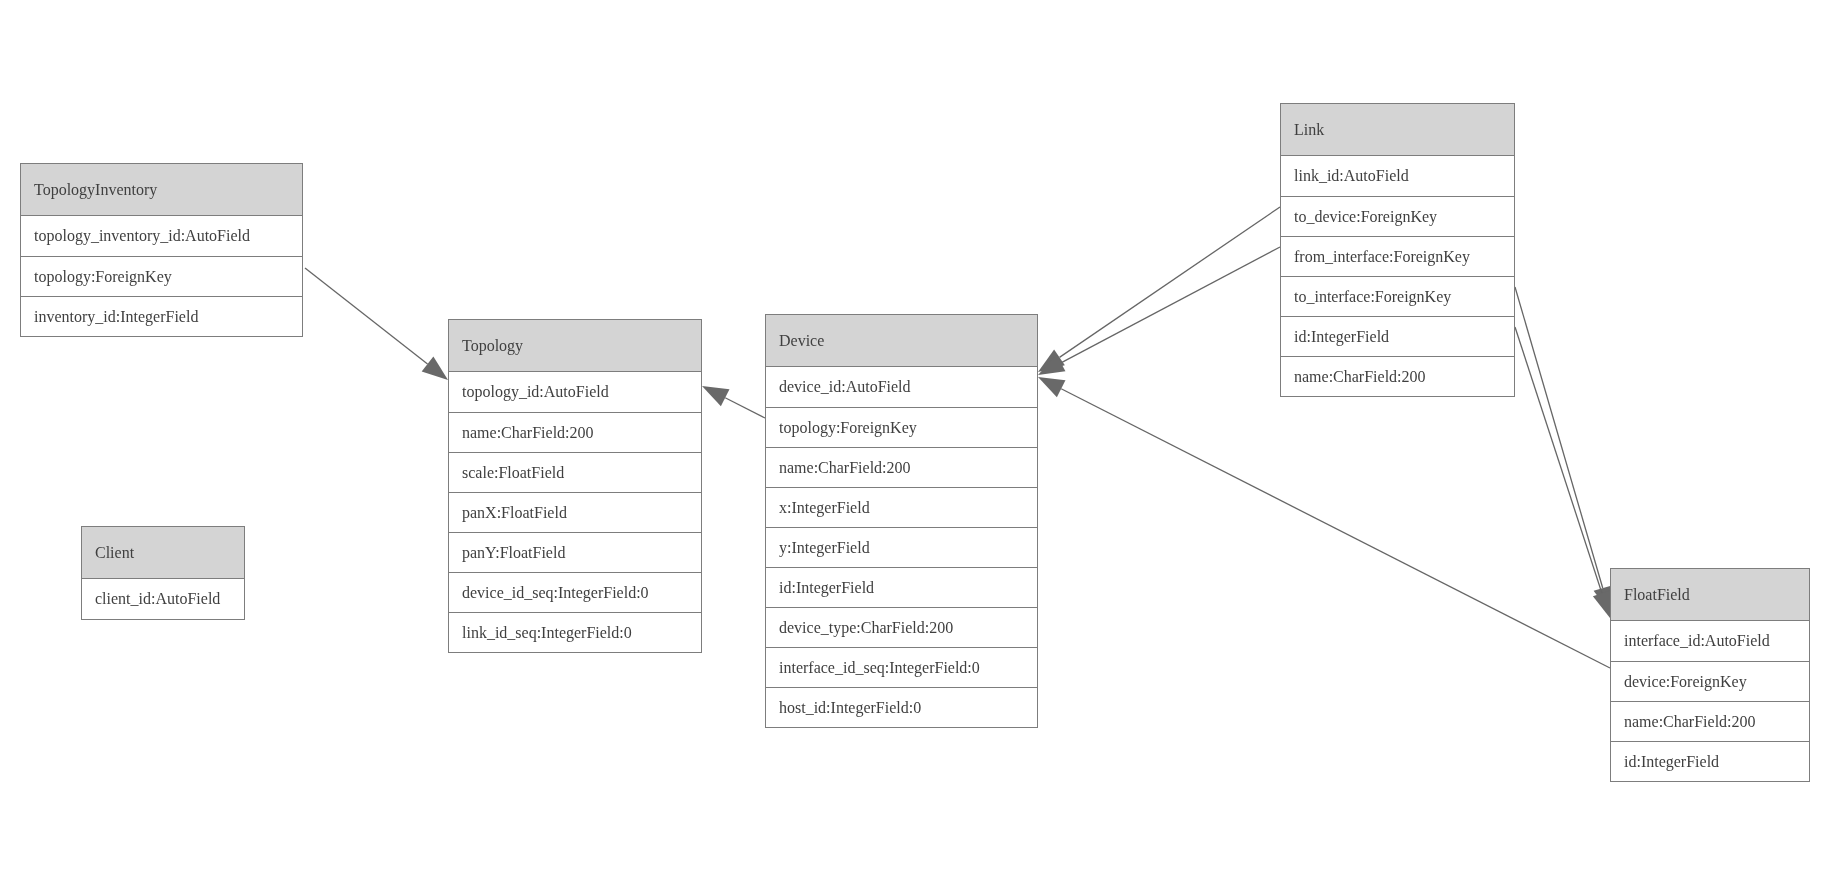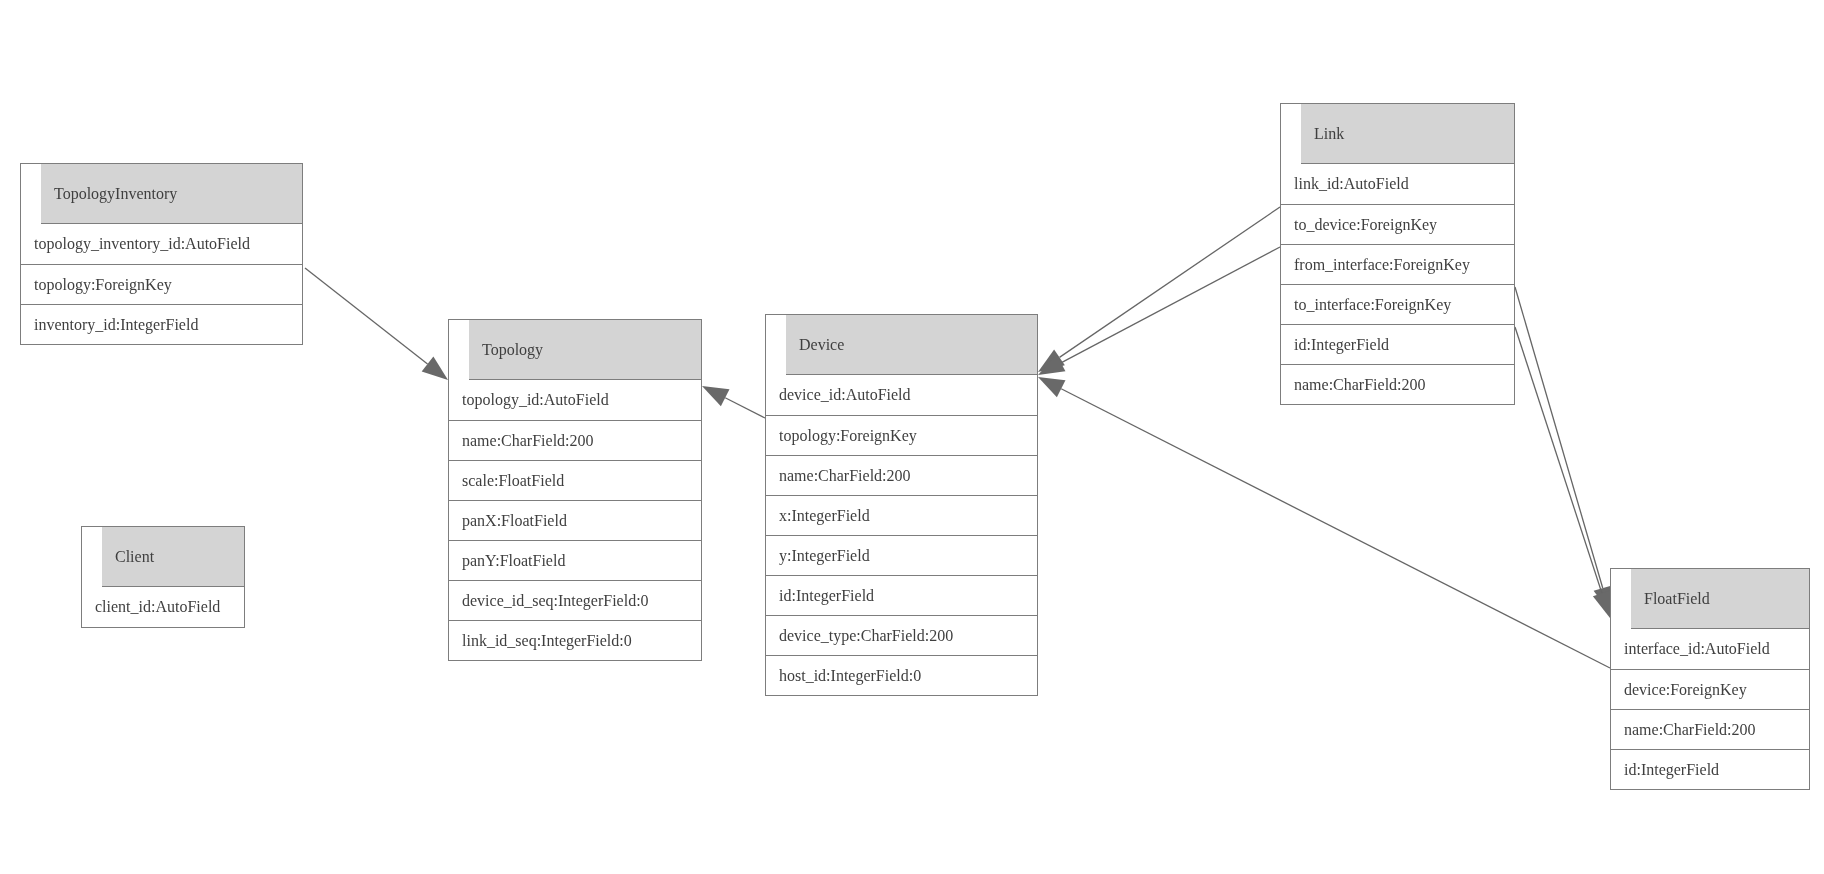--- a/index.html
+++ b/index.html
@@ -23,31 +23,30 @@
   }
   .entity {
     position: absolute;
     box-sizing: border-box;
     border: 1px solid var(--border, #7d7d7d);
     background: var(--rowfill, #ffffff);
     z-index: 2;
   }
   .entity-header {
     box-sizing: border-box;
-    height: 60px;
+    height: 52px;
     display: flex;
     align-items: center;
     padding: 8px 13px;
     background: var(--headerfill, #d4d4d4);
     color: var(--text, #3f3f3f);
     font-size: 16px;
     border-bottom: 1px solid var(--border, #7d7d7d);
     white-space: nowrap;
     overflow: hidden;
-    margin-left: 20px;
   }
   .entity-row {
     box-sizing: border-box;
     height: 40px;
     display: flex;
     align-items: center;
     padding: 0 13px;
     background: var(--rowfill, #ffffff);
     color: var(--text, #3f3f3f);
     font-size: 16px;
@@ -100,20 +99,21 @@
     </div>
     <div class="entity" style="left: 765px; top: 314px; width: 273px;">
       <div class="entity-header">Device</div>
       <div class="entity-row">device_id:AutoField</div>
       <div class="entity-row">topology:ForeignKey</div>
       <div class="entity-row">name:CharField:200</div>
       <div class="entity-row">x:IntegerField</div>
       <div class="entity-row">y:IntegerField</div>
       <div class="entity-row">id:IntegerField</div>
       <div class="entity-row">device_type:CharField:200</div>
+      <div class="entity-row">interface_id_seq:IntegerField:0</div>
       <div class="entity-row">host_id:IntegerField:0</div>
     </div>
     <div class="entity" style="left: 1280px; top: 103px; width: 235px;">
       <div class="entity-header">Link</div>
       <div class="entity-row">link_id:AutoField</div>
       <div class="entity-row">to_device:ForeignKey</div>
       <div class="entity-row">from_interface:ForeignKey</div>
       <div class="entity-row">to_interface:ForeignKey</div>
       <div class="entity-row">id:IntegerField</div>
       <div class="entity-row">name:CharField:200</div>

